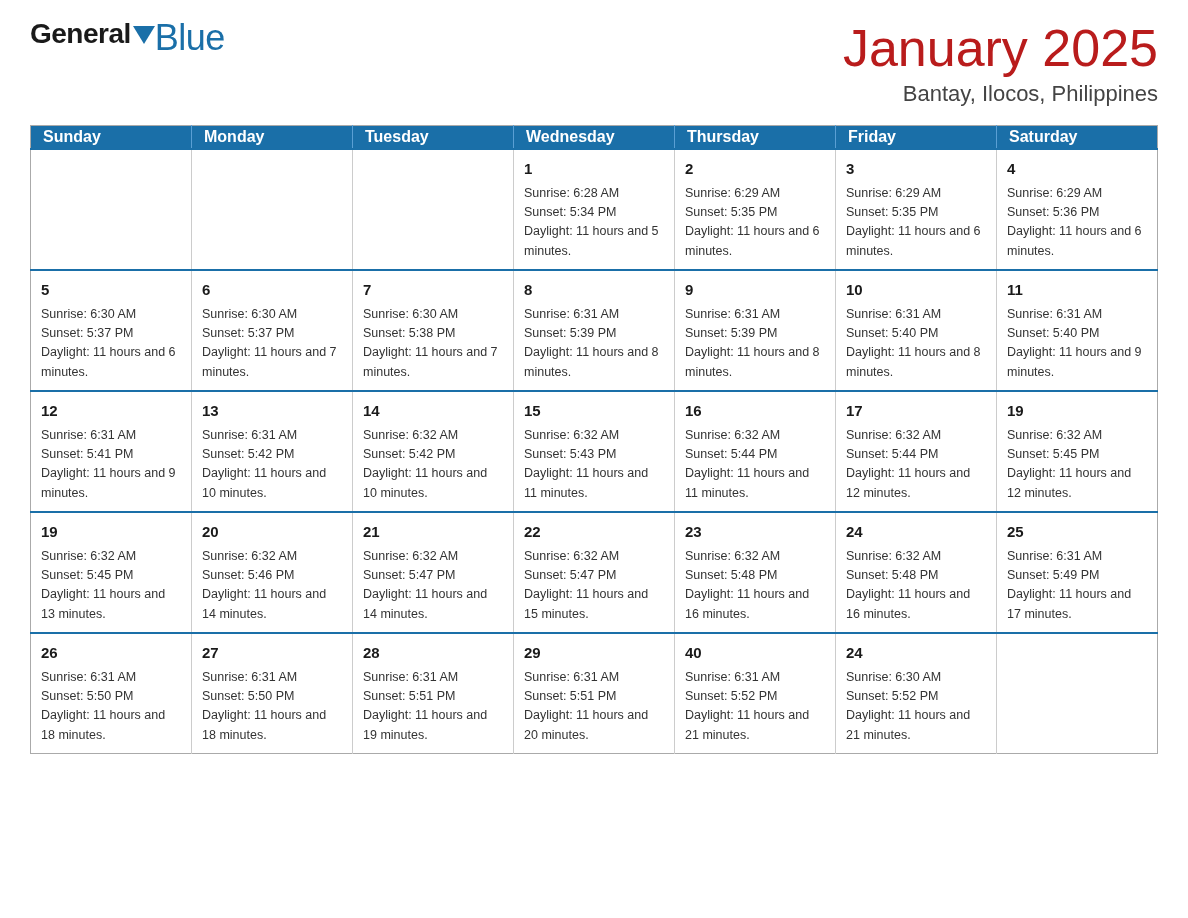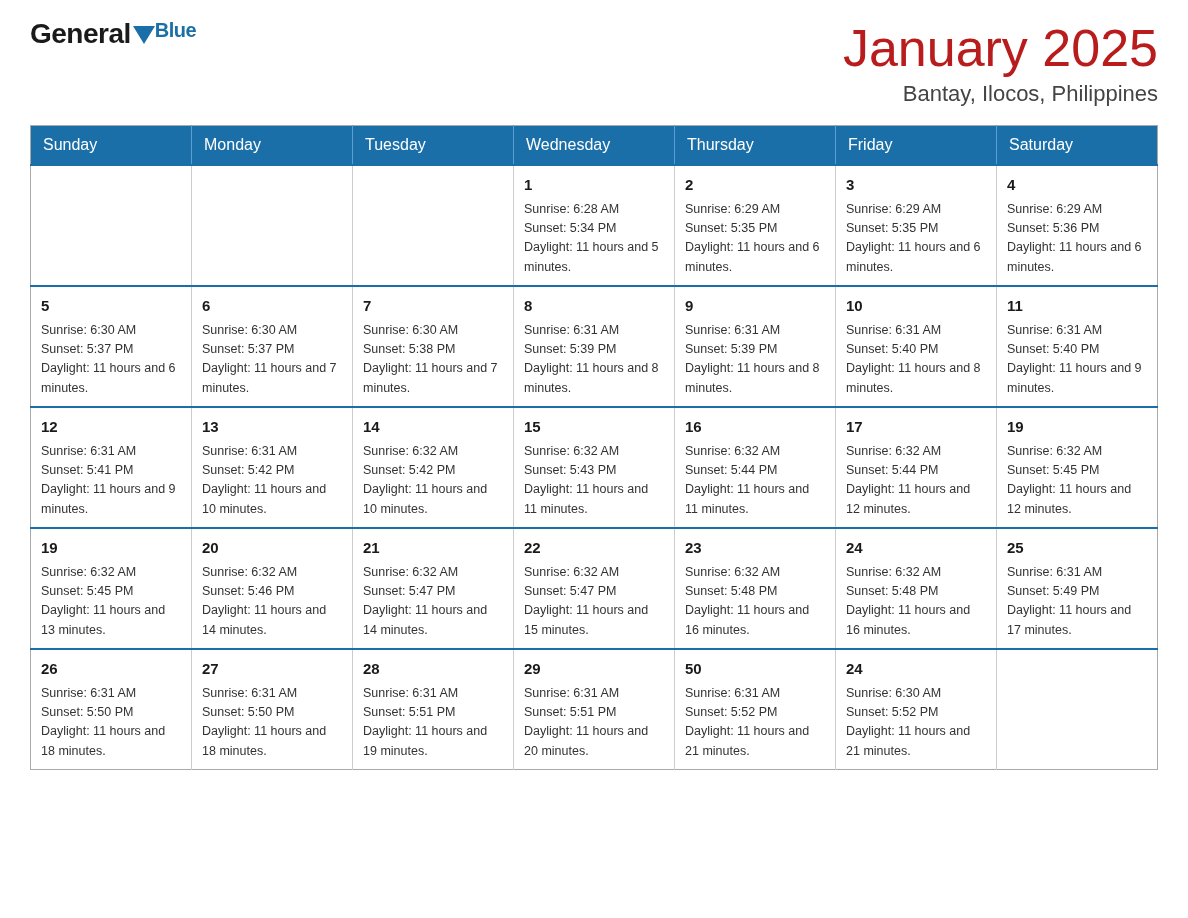--- a/index.html
+++ b/index.html
@@ -22,22 +22,22 @@
       align-items: flex-start;
       line-height: 1;
     }
     .logo-general {
       font-size: 28px;
       font-weight: bold;
       color: #1a1a1a;
       letter-spacing: -0.5px;
     }
     .logo-blue {
-      font-size: 20px;
-      font-weight: bold;
+      font-size: 36px;
+      font-weight: normal;
       color: #1a6fa8;
       letter-spacing: -0.5px;
       display: flex;
       align-items: center;
     }
     .title-block {
       text-align: right;
     }
     .title-block h1 {
       font-size: 52px;
@@ -53,22 +53,22 @@
     }
     .calendar {
       width: 100%;
       border-collapse: collapse;
       border: 1px solid #aaa;
     }
     .calendar thead tr th {
       background: #1a6fa8;
       color: #fff;
       font-size: 16px;
-      font-weight: 400;
-      padding: 10px 12px;
+      font-weight: 700;
+      padding: 2px 12px;
       text-align: left;
       border-right: 1px solid #5a9fd4;
     }
     .calendar thead tr th:last-child {
       border-right: none;
       margin-top: 32px;
     }
     .calendar tbody tr td {
       vertical-align: top;
       border-top: 2px solid #1a6fa8;
@@ -223,21 +223,21 @@
 Daylight: 11 hours and 18 minutes.</span></td>
         <td><span class="day-number">27</span><span class="day-info">Sunrise: 6:31 AM
 Sunset: 5:50 PM
 Daylight: 11 hours and 18 minutes.</span></td>
         <td><span class="day-number">28</span><span class="day-info">Sunrise: 6:31 AM
 Sunset: 5:51 PM
 Daylight: 11 hours and 19 minutes.</span></td>
         <td><span class="day-number">29</span><span class="day-info">Sunrise: 6:31 AM
 Sunset: 5:51 PM
 Daylight: 11 hours and 20 minutes.</span></td>
-        <td><span class="day-number">50</span><span class="day-info">Sunrise: 6:31 AM
+        <td><span class="day-number">40</span><span class="day-info">Sunrise: 6:31 AM
 Sunset: 5:52 PM
 Daylight: 11 hours and 21 minutes.</span></td>
         <td><span class="day-number">24</span><span class="day-info">Sunrise: 6:30 AM
 Sunset: 5:52 PM
 Daylight: 11 hours and 21 minutes.</span></td>
         <td class="empty"></td>
       </tr>
     </tbody>
 </table>
 

